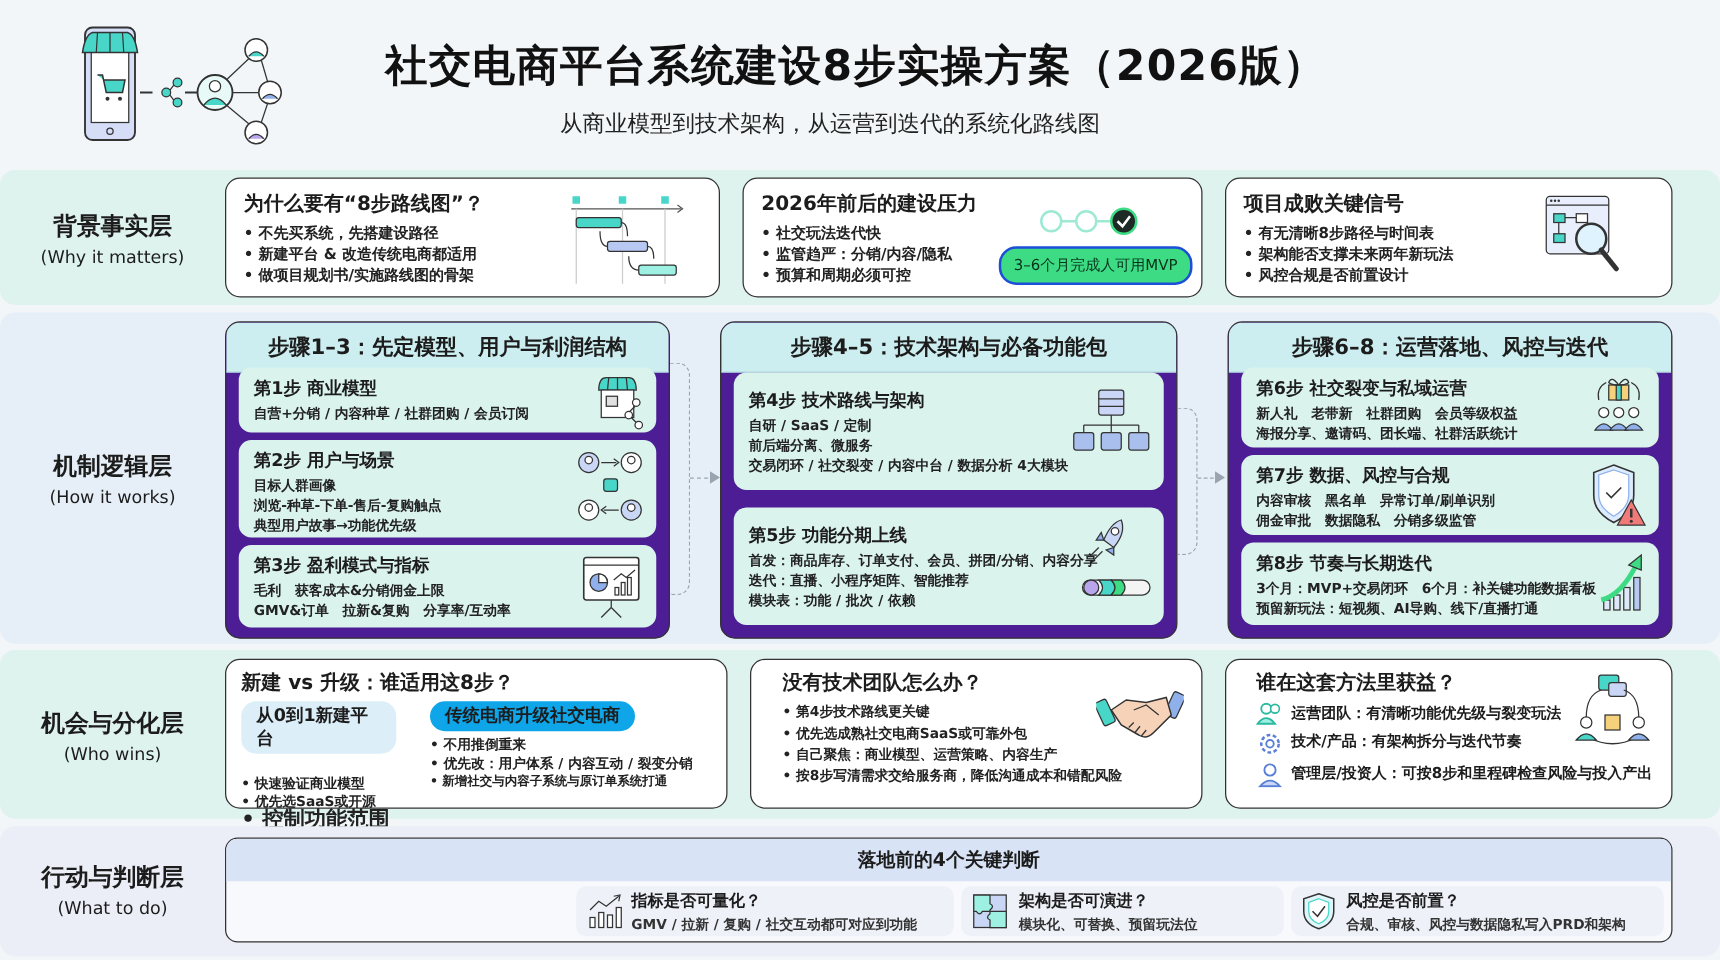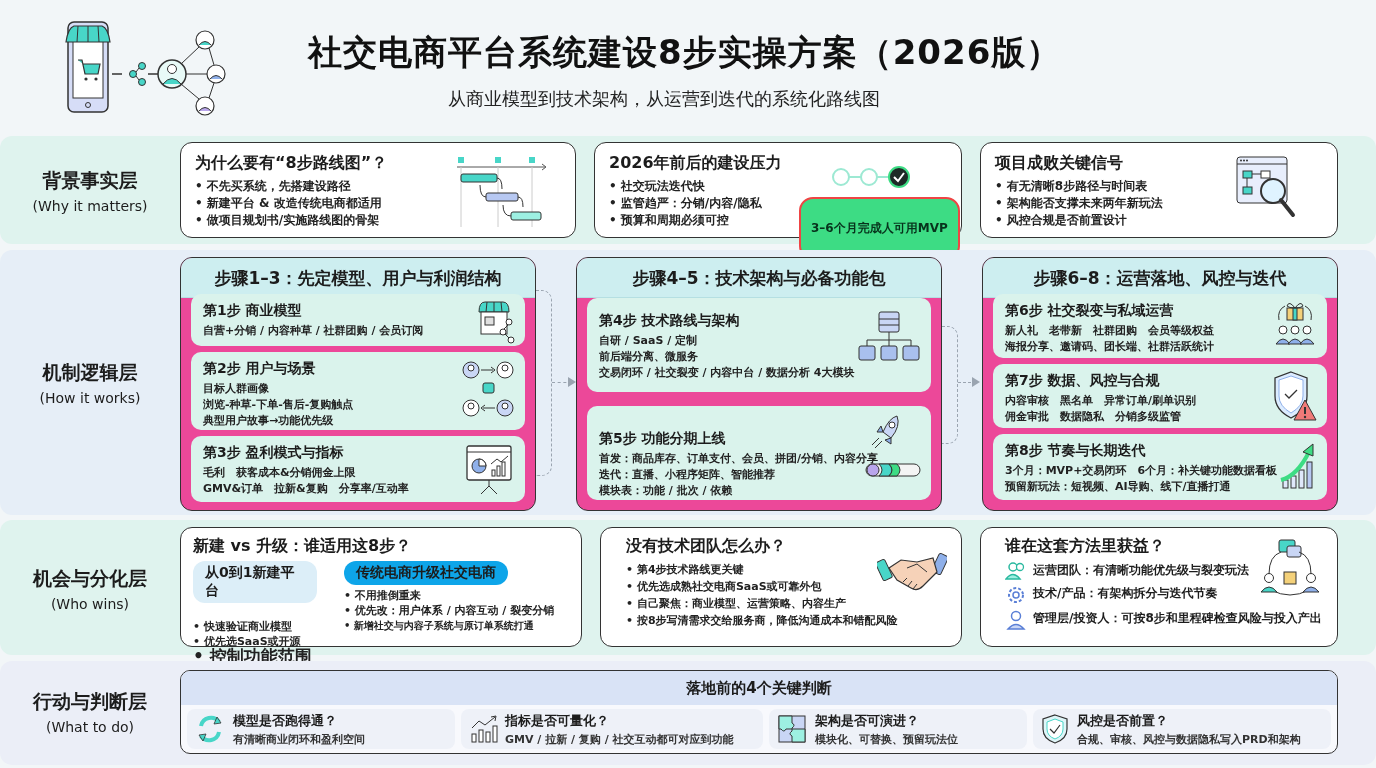--- a/index.html
+++ b/index.html
@@ -14,22 +14,22 @@
 .band-mech{background:#e6eef7}
 .band-act{background:#ebeef7}
 .band-label{position:absolute;left:0;width:180px;text-align:center}
 .band-label .cn{font-size:19px;font-weight:bold;display:block}
 .band-label .en{font-size:14px;display:block;margin-top:4px}
 .card{position:absolute;background:#fff;border:1.6px solid #333;border-radius:12px;padding:10px 14px}
 .card h3{font-size:16px;font-weight:bold;margin-bottom:4px}
 .card ul{list-style:none}
 .card li{font-size:12px;line-height:17px;font-weight:bold;color:#222}
 .card li::before{content:"• ";}
-.pill{position:absolute;background:#3ddc84;color:#07331c;font-weight:bold;font-size:12px;border-radius:14px;padding:21px 10px;border:2px solid #ef4444}
-.mcard{position:absolute;background:#ec4899;border:1.6px solid #333;border-radius:12px;overflow:hidden}
+.pill{position:absolute;background:#3ddc84;color:#07331c;font-weight:normal;font-size:12px;border-radius:14px;padding:5px 10px;border:2px solid #1d4ed8}
+.mcard{position:absolute;background:#4c1d95;border:1.6px solid #333;border-radius:12px;overflow:hidden}
 .mcard .mh{background:#cdeef0;height:40px;text-align:center;font-size:17px;font-weight:bold;line-height:40px;border-bottom:1px solid #b5dfe2}
 .step{position:absolute;left:10px;right:10px;background:#daf3ec;border-radius:10px;padding:8px 12px}
 .step .st{font-size:14px;font-weight:bold;margin-bottom:3px}
 .step .sl{font-size:11px;font-weight:bold;line-height:16px;color:#222;white-space:nowrap}
 .icon-abs{position:absolute}
 .tag{display:inline-block;background:#dceef8;border-radius:12px;padding:3px 12px;font-size:14px;font-weight:bold}
 .tag2{background:#0ea5e9}
 .row-item{display:flex;align-items:flex-start;font-size:12px;font-weight:bold;margin:5px 0}
 .row-item svg{margin-right:6px;flex:none}
 .judge{position:absolute;left:180px;top:670px;width:1158px;height:84px;border:1.6px solid #333;border-radius:10px;overflow:hidden;background:#f8f9fd}
@@ -240,21 +240,21 @@
       <line x1="32" y1="22" x2="32" y2="30" stroke="#333"></line>
         <line x1="10" y1="30" x2="54" y2="30" stroke="#333"></line>
       <line x1="10" y1="30" x2="10" y2="36" stroke="#333"></line>
         <line x1="32" y1="30" x2="32" y2="36" stroke="#333"></line>
         <line x1="54" y1="30" x2="54" y2="36" stroke="#333"></line>
       <rect x="2" y="36" width="16" height="14" rx="2" fill="#a9c0ee" stroke="#333"></rect>
         <rect x="24" y="36" width="16" height="14" rx="2" fill="#a9c0ee" stroke="#333"></rect>
         <rect x="46" y="36" width="16" height="14" rx="2" fill="#a9c0ee" stroke="#333"></rect>
     </svg>
   </div>
-  <div class="step" style="top:148px;height:94px;padding-top:24px">
+  <div class="step" style="top:148px;height:94px;padding-top:14px">
     <div class="st">第5步 功能分期上线</div>
     <div class="sl">首发：商品库存、订单支付、会员、拼团/分销、内容分享</div>
     <div class="sl">迭代：直播、小程序矩阵、智能推荐</div>
     <div class="sl">模块表：功能 / 批次 / 依赖</div>
     <svg class="icon-abs" style="right:28px;top:8px" width="34" height="36" viewBox="0 0 34 36">
       <path d="M28 2 Q32 12 22 24 L14 18 Q20 4 28 2 Z" fill="#c9d6f5" stroke="#333"></path>
       <circle cx="23" cy="11" r="3" fill="#fff" stroke="#333"></circle>
       <path d="M14 18 L8 18 L12 12 Z" fill="#8fb0ea" stroke="#333"></path>
         <path d="M22 24 L22 30 L16 26 Z" fill="#8fb0ea" stroke="#333"></path>
       <line x1="10" y1="24" x2="3" y2="31" stroke="#333"></line>
@@ -407,32 +407,20 @@
 
 <div class="band band-act" style="top:661px;height:104px">
   <div class="band-label" style="top:28px">
     <span class="cn">行动与判断层</span>
     <span class="en">(What to do)</span>
   </div>
 </div>
 
 <div class="judge">
   <div class="jh">落地前的4个关键判断</div>
-  <div class="jitem" style="left:6px;width:268px">
-    <svg width="30" height="30" viewBox="0 0 30 30" style="margin-right:8px">
-      <path d="M6 12 A10 10 0 0 1 24 8" fill="none" stroke="#48d6c8" stroke-width="4"></path>
-        <path d="M22 3 L26 9 L19 10 Z" fill="#48d6c8" stroke="#333" stroke-width=".8"></path>
-      <path d="M24 18 A10 10 0 0 1 6 22" fill="none" stroke="#48d6c8" stroke-width="4"></path>
-        <path d="M8 27 L4 21 L11 20 Z" fill="#48d6c8" stroke="#333" stroke-width=".8"></path>
-    </svg>
-    <div>
-      <div class="jt">模型是否跑得通？</div>
-      <div class="js">有清晰商业闭环和盈利空间</div>
-    </div>
-  </div>
   <div class="jitem" style="left:280px;width:302px">
     <svg width="30" height="30" viewBox="0 0 30 30" style="margin-right:6px">
       <rect x="3" y="20" width="4" height="8" fill="#fff" stroke="#333"></rect>
         <rect x="10" y="16" width="4" height="12" fill="#fff" stroke="#333"></rect>
       <rect x="17" y="18" width="4" height="10" fill="#fff" stroke="#333"></rect>
         <rect x="24" y="12" width="4" height="16" fill="#fff" stroke="#333"></rect>
       <path d="M3 14 L10 7 L16 11 L26 3" fill="none" stroke="#333"></path>
         <path d="M22 3 L27 2 L26 7" fill="none" stroke="#333"></path>
     </svg>
     <div>

